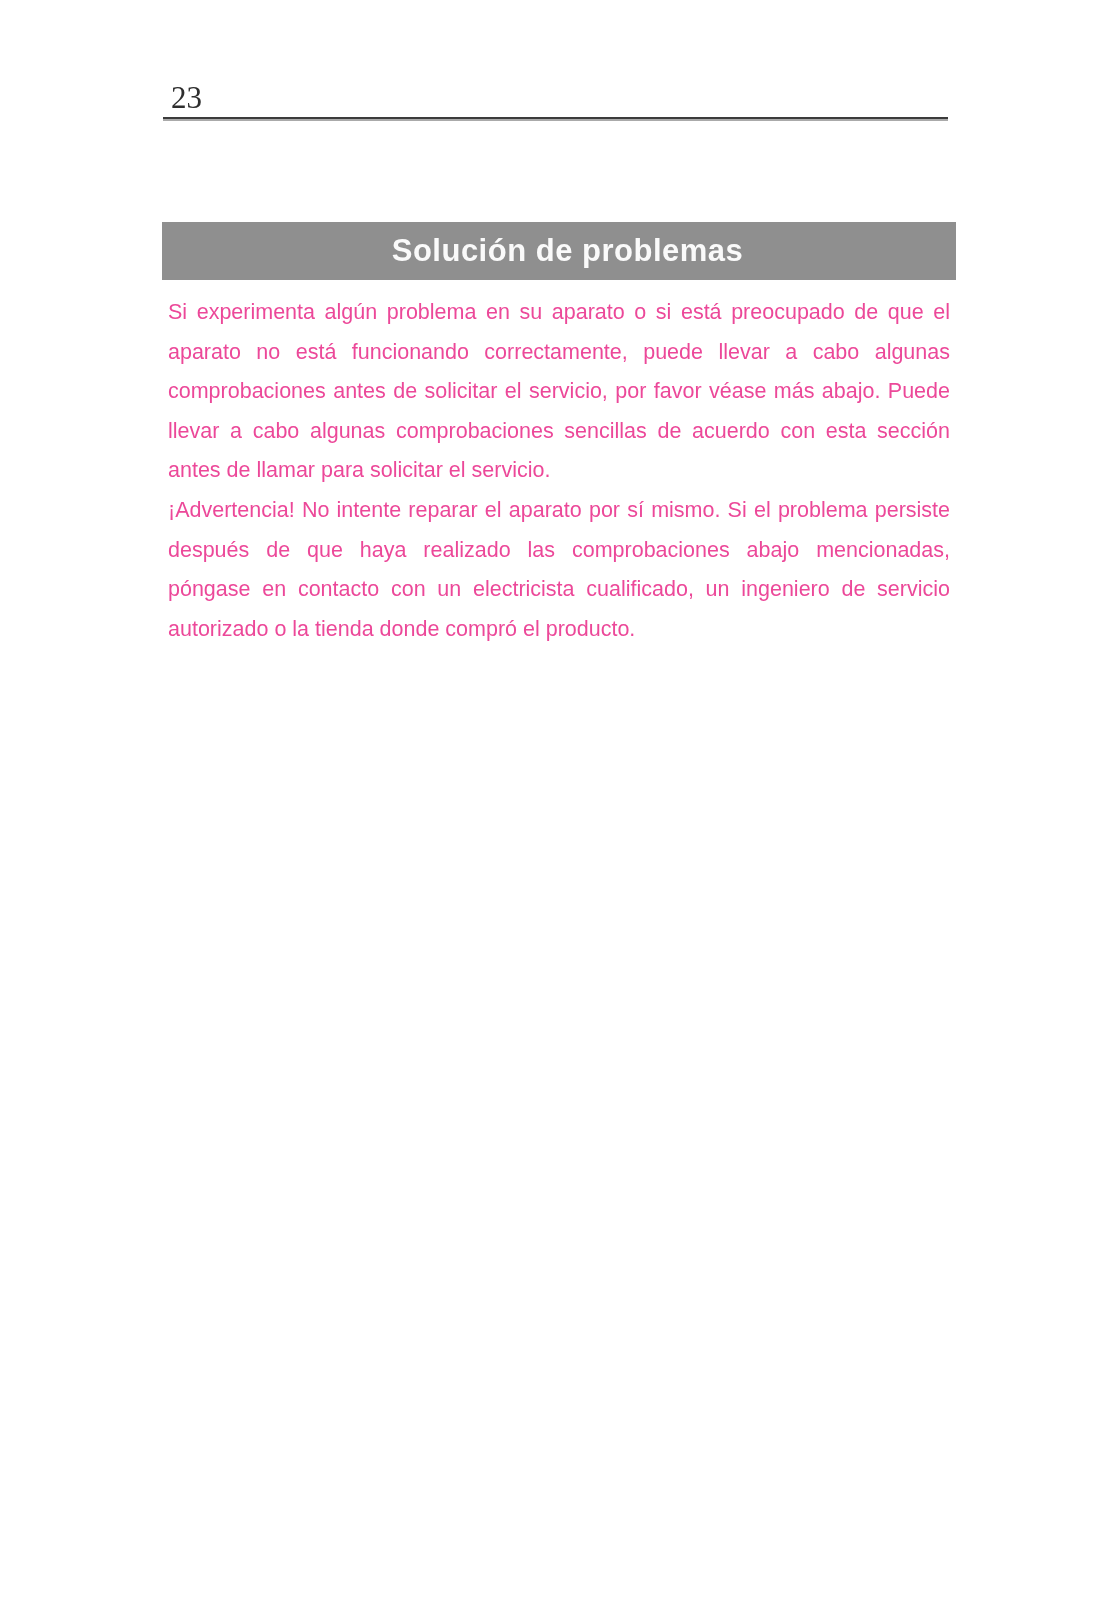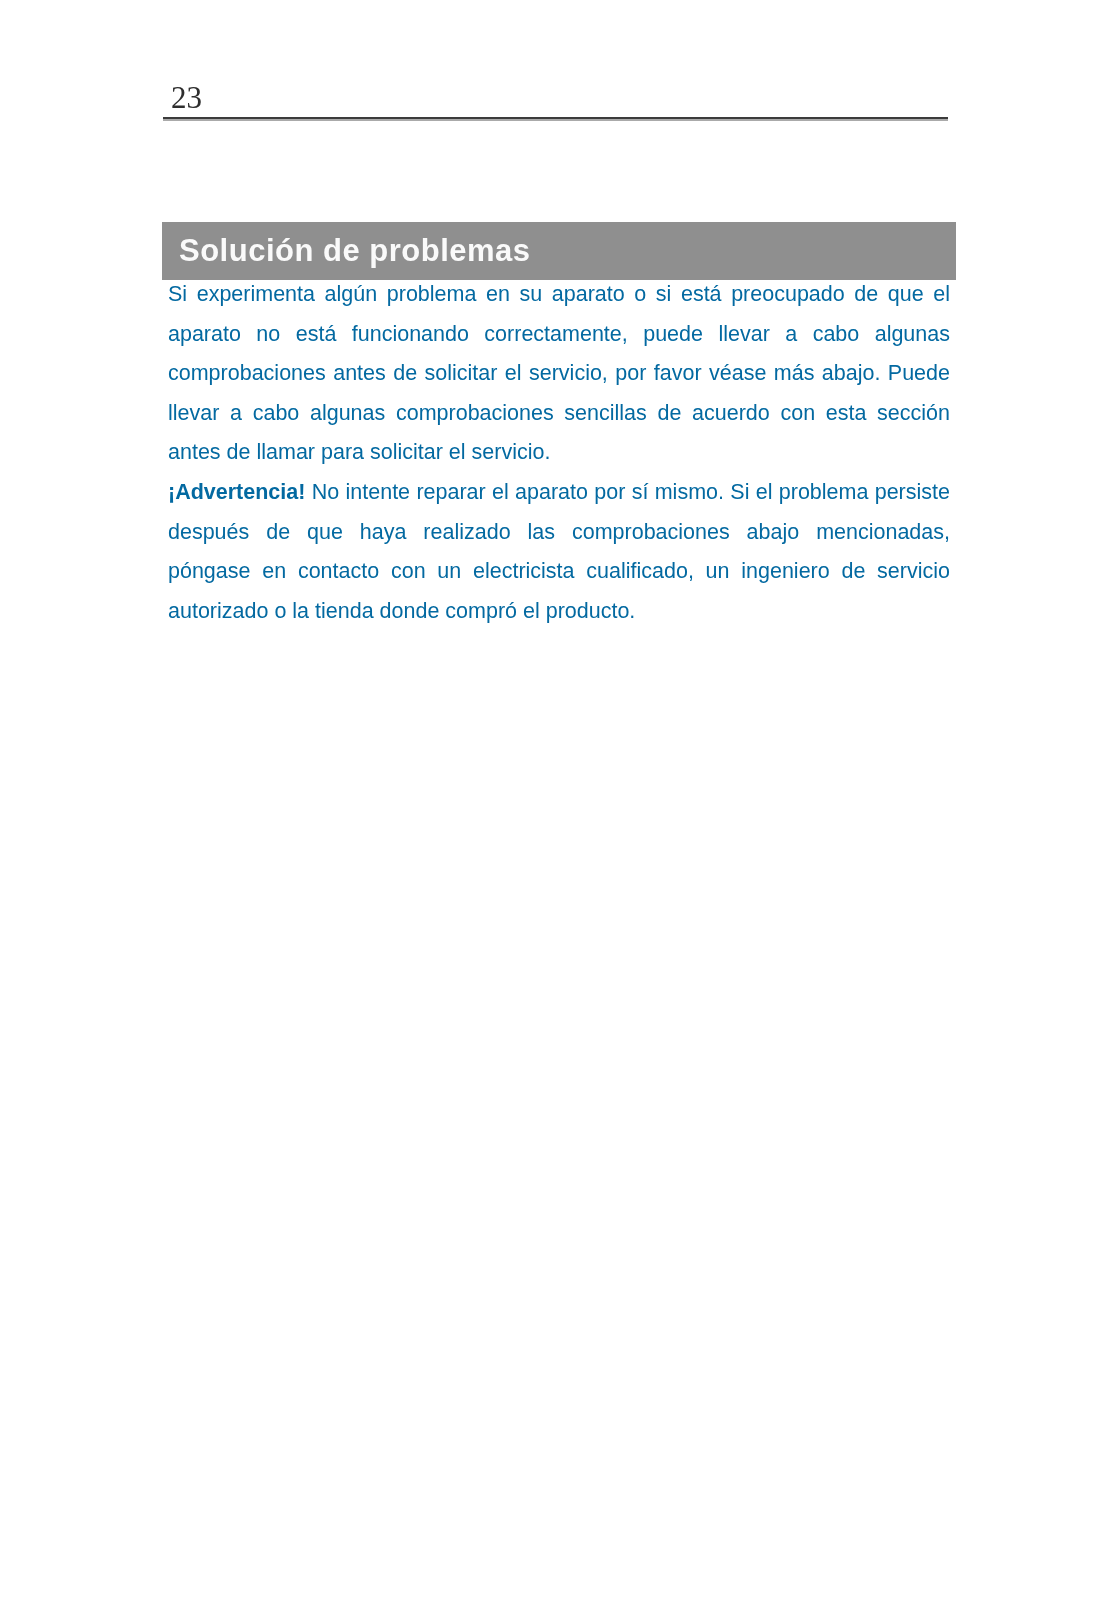--- a/index.html
+++ b/index.html
@@ -37,42 +37,43 @@
     position: absolute;
     left: 162px;
     top: 222px;
     width: 794px;
     height: 58px;
     background: #8f8f8f;
     display: flex;
     align-items: center;
     box-sizing: border-box;
     padding-left: 17px;
+    justify-content: center;
   }
   .title-bar-text {
     font-size: 31px;
     font-weight: bold;
     color: #fafafa;
     letter-spacing: 0.5px;
   }
   .body-copy {
     position: absolute;
     left: 168px;
-    top: 275px;
+    top: 293px;
     width: 782px;
     font-size: 21.5px;
     line-height: 39.6px;
-    color: #0369a1;
+    color: #ec4899;
     text-align: justify;
   }
   .body-copy p {
     margin: 0;
   }
   .warning-label {
-    font-weight: bold;
+    font-weight: normal;
   }
   .footer-rule {
     position: absolute;
     left: 163px;
     top: 1466px;
     width: 793px;
     height: 6px;
     background: #1e1e1e;
     border-bottom: 2px solid #9b9b9b;
   }

